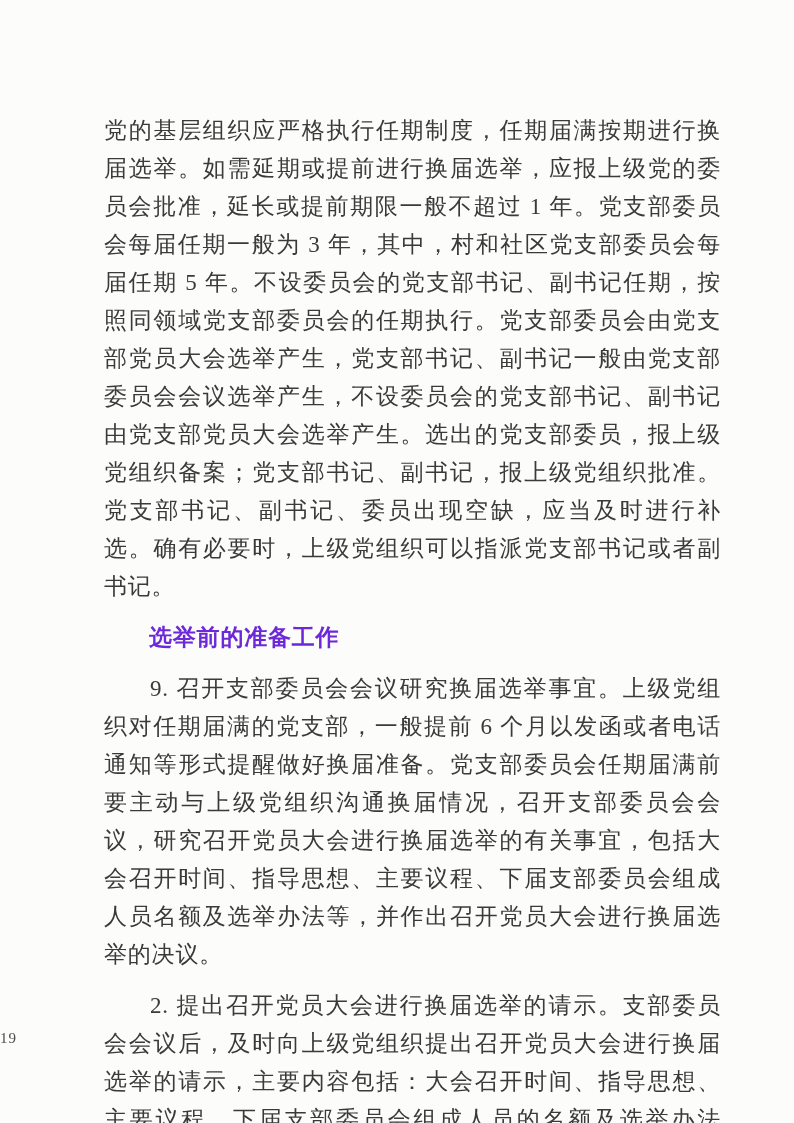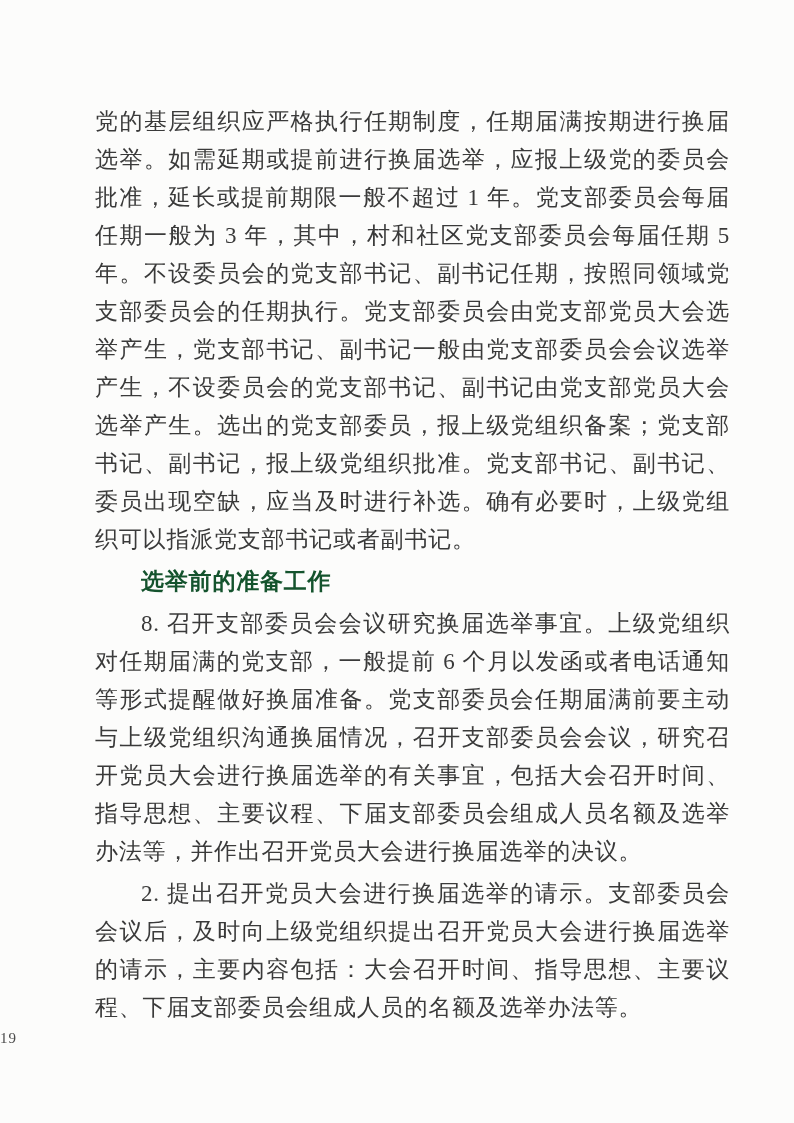--- a/index.html
+++ b/index.html
@@ -22,30 +22,30 @@
     top: 99px;
     left: 91px;
     width: 643px;
     font-size: 23px;
     line-height: 38px;
     letter-spacing: 0.8px;
     text-align: justify;
     text-justify: inter-ideograph;
   }
   .para {
-    margin: 4px;
+    margin: 13px;
   }
   .para.indent {
     text-indent: 2em;
   }
   .heading {
-    margin: 4px;
+    margin: 12px;
     font-weight: bold;
     text-indent: 2em;
-    color: #14532d;
+    color: #6d28d9;
     text-align: left;
   }
   .page-number {
     position: absolute;
     top: 1028px;
     left: 0;
     width: 100%;
     text-align: left;
     font-size: 15px;
     line-height: 20px;
@@ -54,17 +54,17 @@
     font-family: "Liberation Serif", "DejaVu Serif", serif;
   }
 </style>
 </head>
 <body>
 
 <div class="page">
   <div class="content">
     <p class="para">党的基层组织应严格执行任期制度，任期届满按期进行换届选举。如需延期或提前进行换届选举，应报上级党的委员会批准，延长或提前期限一般不超过 1 年。党支部委员会每届任期一般为 3 年，其中，村和社区党支部委员会每届任期 5 年。不设委员会的党支部书记、副书记任期，按照同领域党支部委员会的任期执行。党支部委员会由党支部党员大会选举产生，党支部书记、副书记一般由党支部委员会会议选举产生，不设委员会的党支部书记、副书记由党支部党员大会选举产生。选出的党支部委员，报上级党组织备案；党支部书记、副书记，报上级党组织批准。党支部书记、副书记、委员出现空缺，应当及时进行补选。确有必要时，上级党组织可以指派党支部书记或者副书记。</p>
     <p class="heading">选举前的准备工作</p>
-    <p class="para indent">8. 召开支部委员会会议研究换届选举事宜。上级党组织对任期届满的党支部，一般提前 6 个月以发函或者电话通知等形式提醒做好换届准备。党支部委员会任期届满前要主动与上级党组织沟通换届情况，召开支部委员会会议，研究召开党员大会进行换届选举的有关事宜，包括大会召开时间、指导思想、主要议程、下届支部委员会组成人员名额及选举办法等，并作出召开党员大会进行换届选举的决议。</p>
+    <p class="para indent">9. 召开支部委员会会议研究换届选举事宜。上级党组织对任期届满的党支部，一般提前 6 个月以发函或者电话通知等形式提醒做好换届准备。党支部委员会任期届满前要主动与上级党组织沟通换届情况，召开支部委员会会议，研究召开党员大会进行换届选举的有关事宜，包括大会召开时间、指导思想、主要议程、下届支部委员会组成人员名额及选举办法等，并作出召开党员大会进行换届选举的决议。</p>
     <p class="para indent">2. 提出召开党员大会进行换届选举的请示。支部委员会会议后，及时向上级党组织提出召开党员大会进行换届选举的请示，主要内容包括：大会召开时间、指导思想、主要议程、下届支部委员会组成人员的名额及选举办法等。</p>
   </div>
   <div class="page-number">19</div>
 </div>
 
 </body></html>

